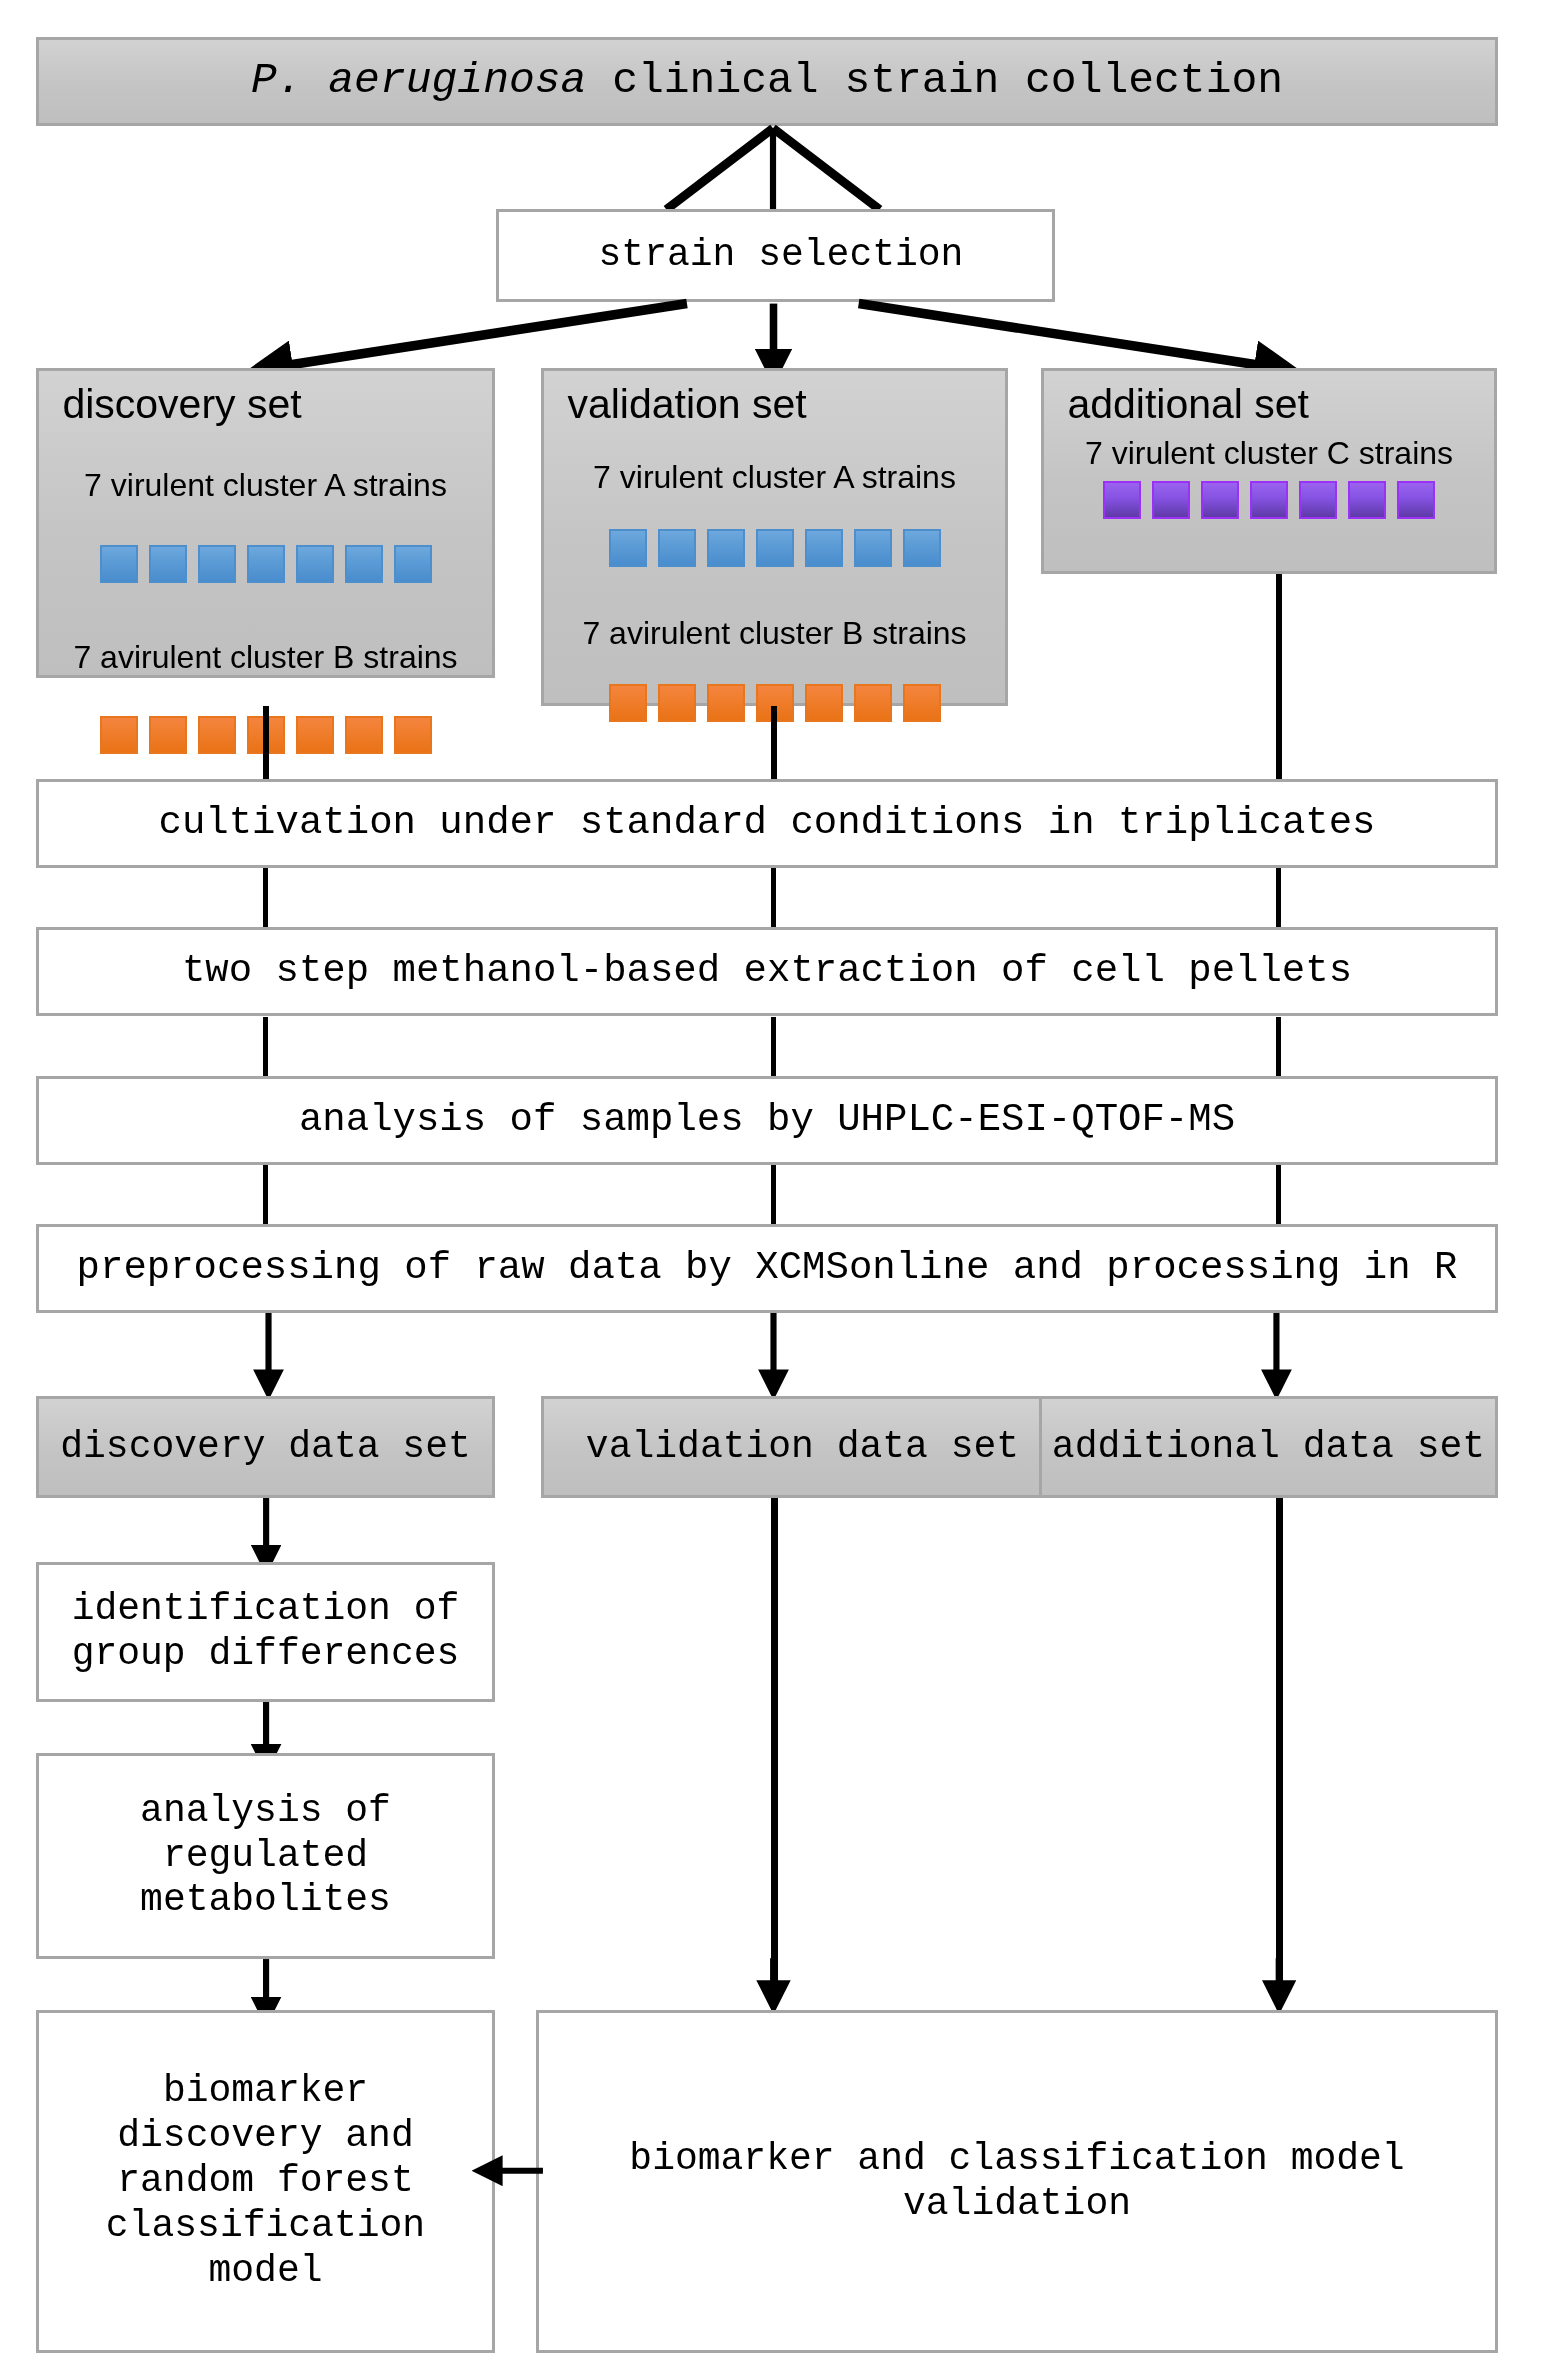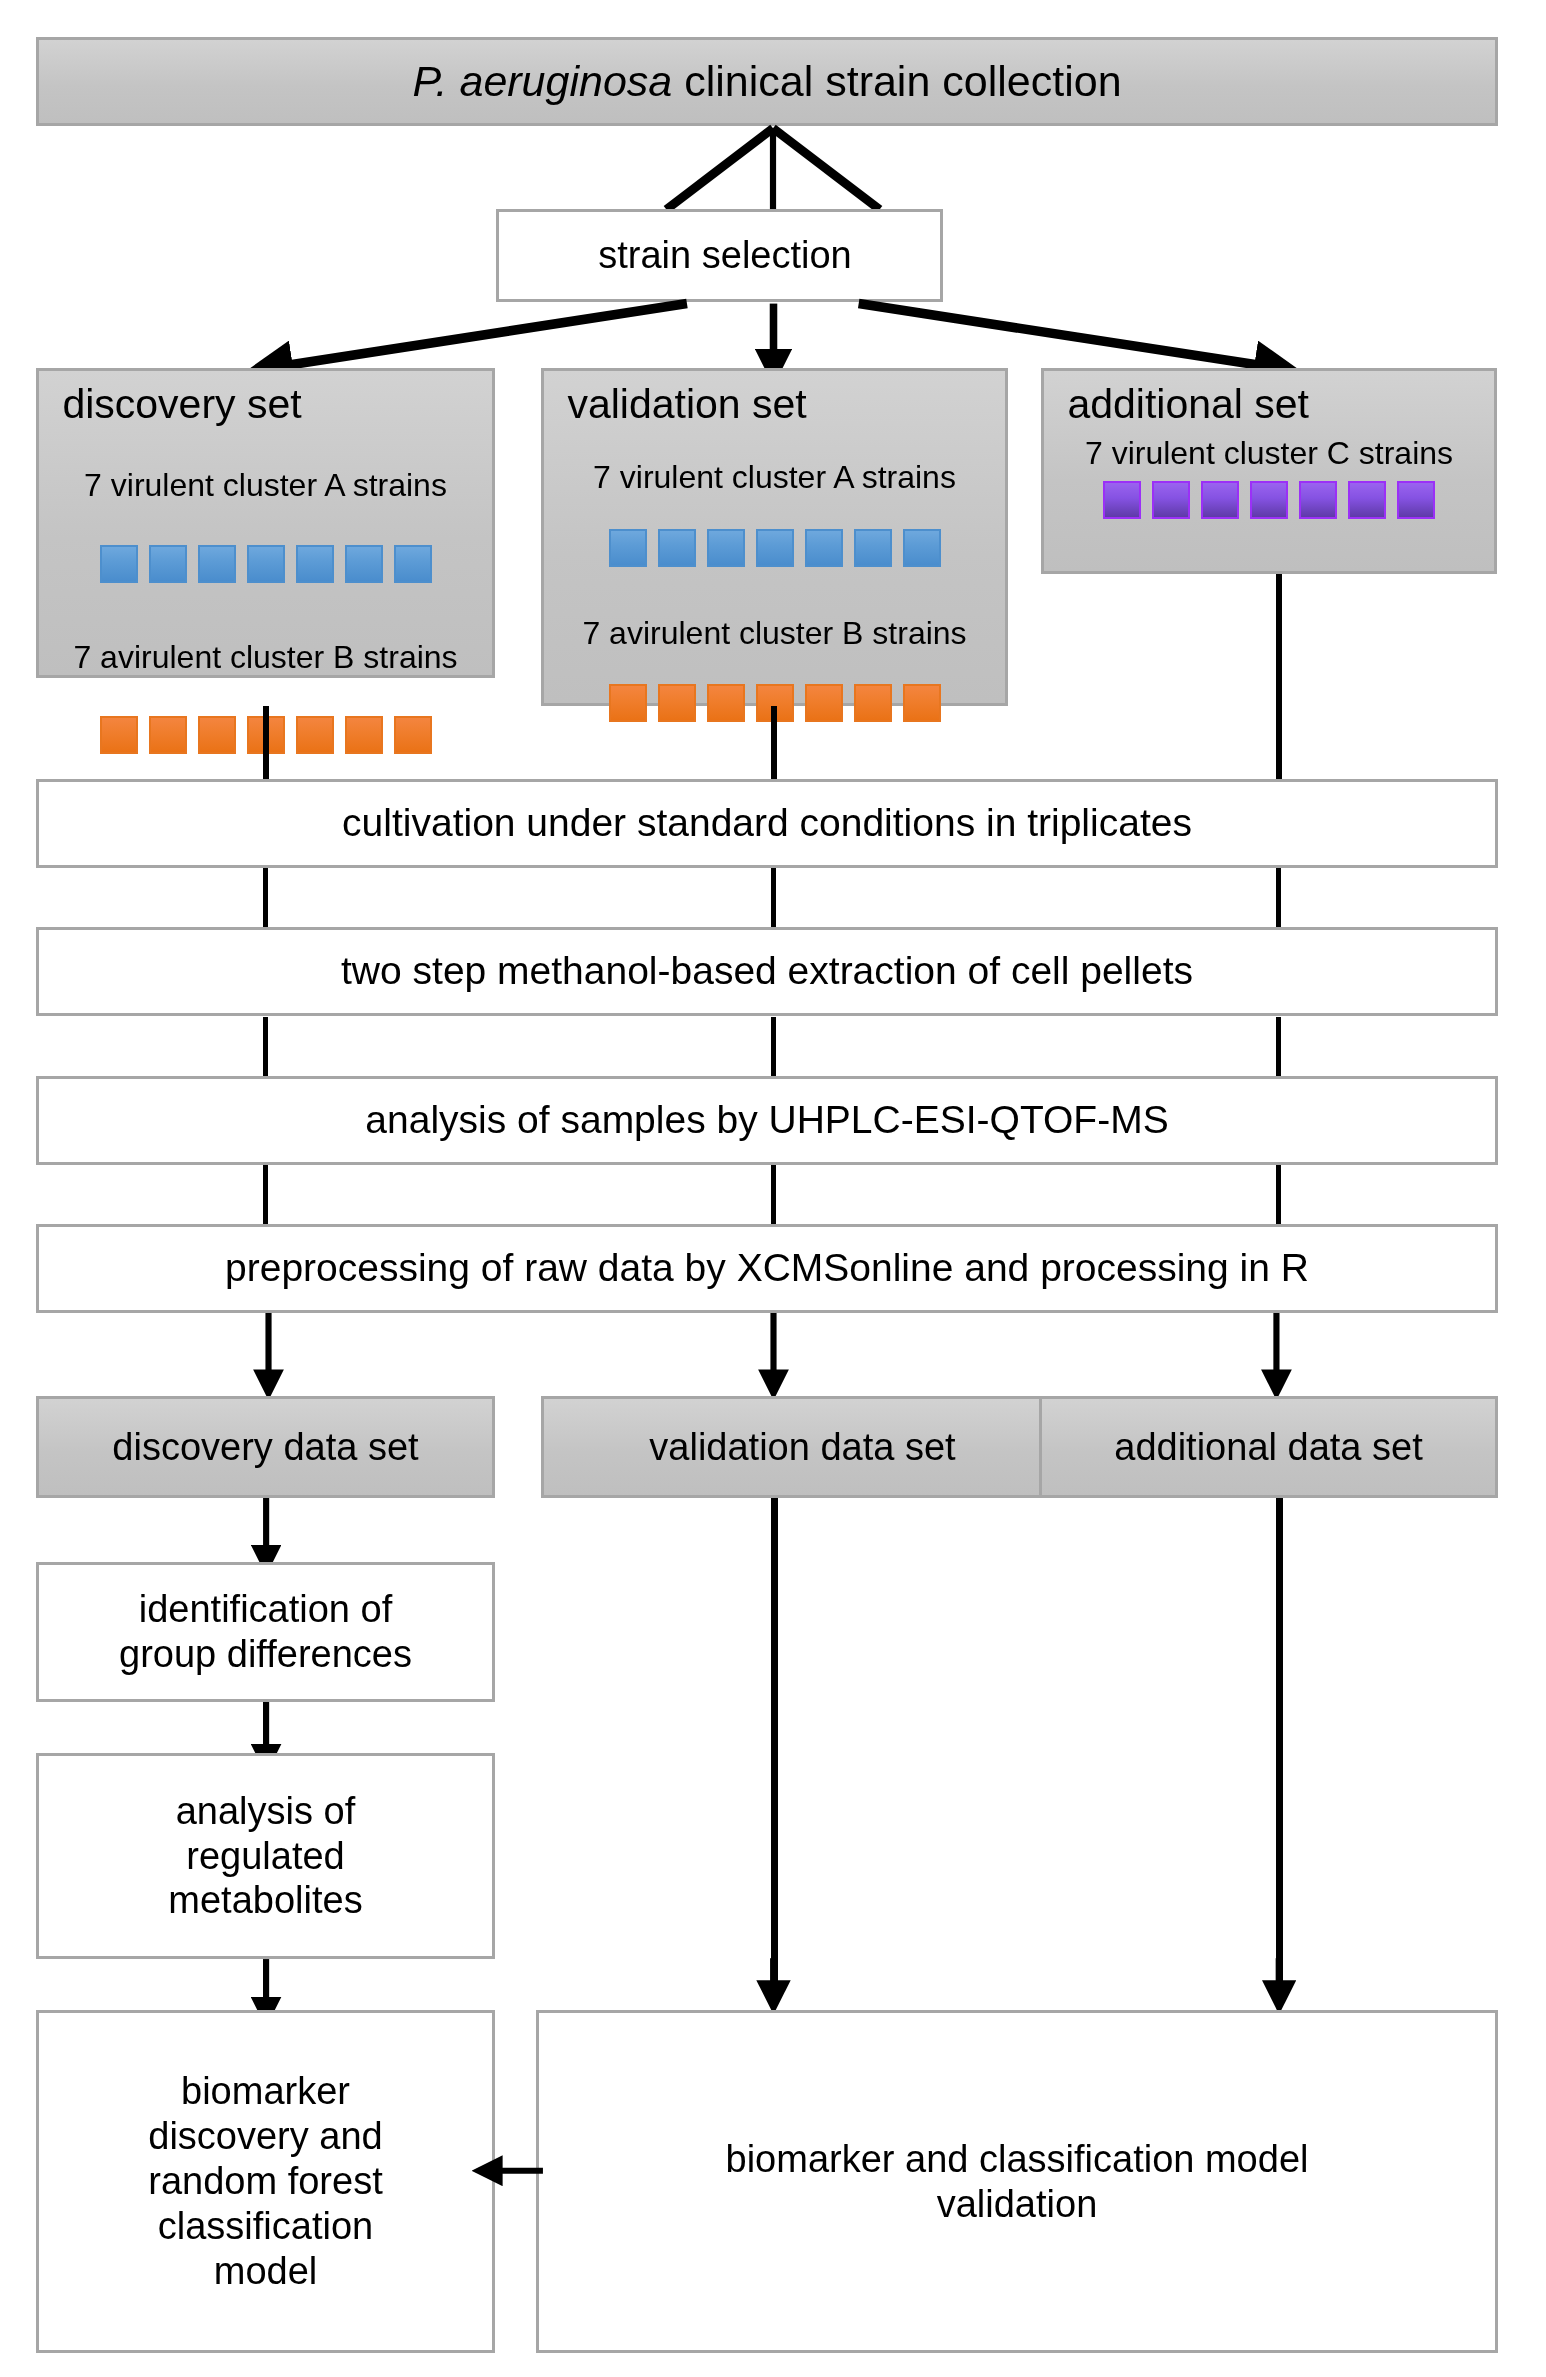--- a/index.html
+++ b/index.html
@@ -25,20 +25,21 @@
     position: absolute;
     box-sizing: border-box;
     border: 3.4px solid #a6a6a6;
     display: flex;
     flex-direction: column;
     align-items: center;
     justify-content: center;
     text-align: center;
     color: #000000;
     line-height: 1.18;
+    font-family: Liberation Mono, monospace;
   }
   .box.gray {
     background: linear-gradient(180deg, #d2d2d2 0%, #c4c4c4 55%, #bfbfbf 100%);
   }
   .box.white {
     background: #ffffff;
   }
 
   
   .t-banner   { font-size: 43px; }
@@ -122,21 +123,21 @@
       <span class="italic">P. aeruginosa</span><span> clinical strain collection</span>
     </div>
   </div>
 
   <svg class="conn" style="left:577px; top:124px; width:392px; height:87px;" viewBox="0 0 570 126" width="392" height="87">
     <line x1="285" y1="6" x2="285" y2="124" stroke="#000" stroke-width="9"></line>
     <line x1="285" y1="6" x2="130" y2="124" stroke="#000" stroke-width="13"></line>
     <line x1="285" y1="6" x2="440" y2="124" stroke="#000" stroke-width="13"></line>
   </svg>
 
-  <div class="box white t-node" style="left:496px; top:209px; width:447px; height:93px;padding-left:11px;">
+  <div class="box white t-node" style="left:496px; top:209px; width:559px; height:93px;padding-left:11px;">
     <div>strain selection</div>
   </div>
 
   <svg class="conn" style="left:0px; top:302px; width:1547px; height:76px;" viewBox="0 0 2252 110" width="1547" height="76">
     <defs>
       <marker id="arrowhead" markerWidth="5" markerHeight="5" refX="2.6" refY="2.5" orient="auto">
         <polygon points="0,0 5,2.5 0,5" fill="#000"></polygon>
       </marker>
     </defs>
 

